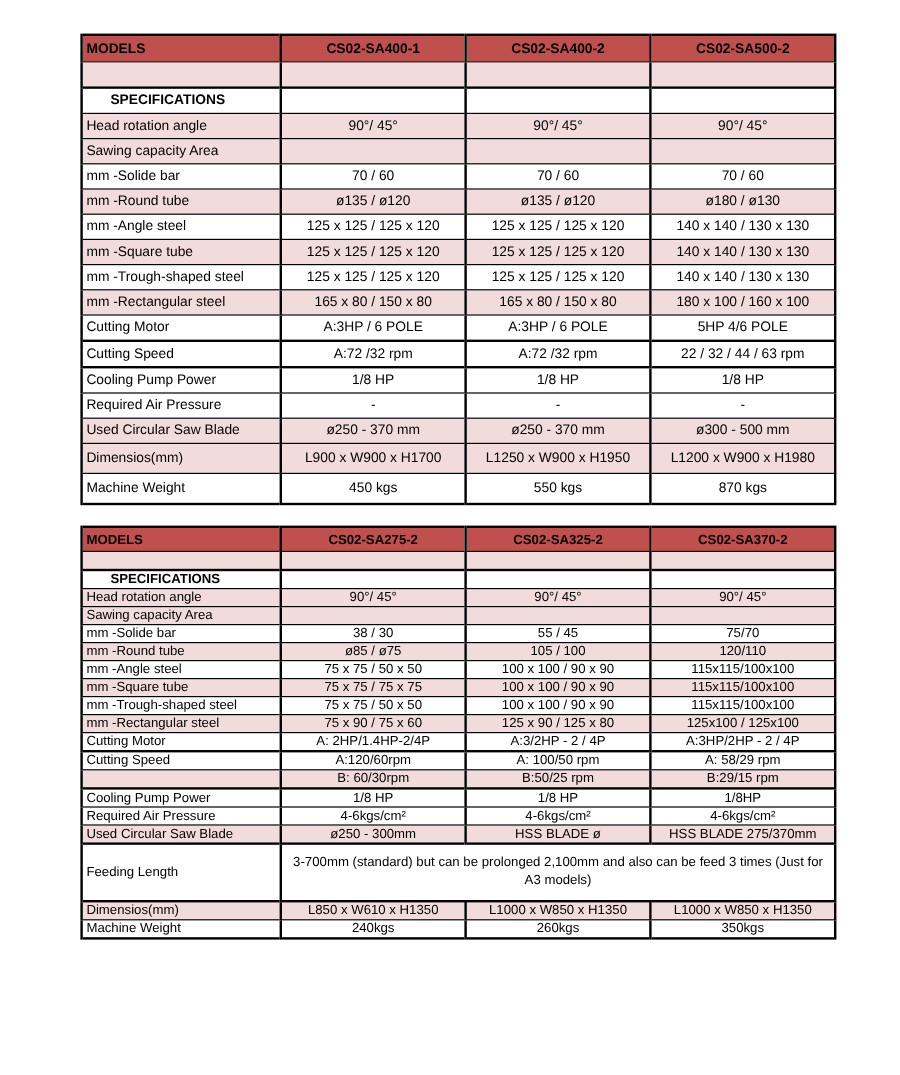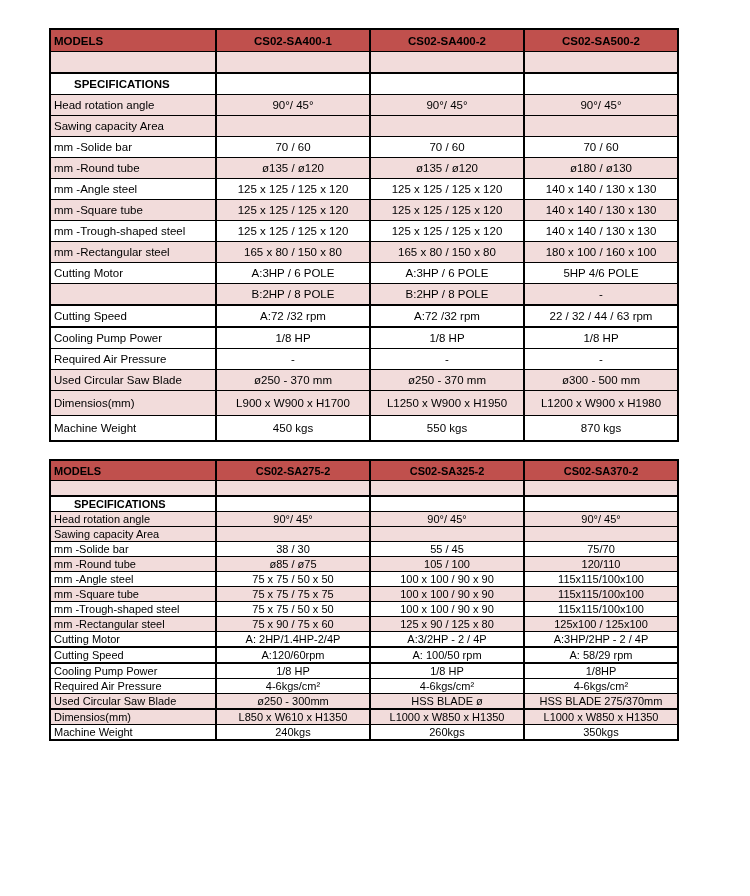--- a/index.html
+++ b/index.html
@@ -7,21 +7,21 @@
     padding: 0;
     background: #ffffff;
     width: 750px;
     height: 896px;
     font-family: "Liberation Sans", sans-serif;
     color: #000;
     position: relative;
   }
   .sheet {
     position: absolute;
-    left: 49px;
+    left: 67px;
     top: 28px;
     width: 676px;
   }
   table.spec-table {
     border-collapse: collapse;
     table-layout: fixed;
     width: 628px;
     border: 2px solid var(--border, #000);
   }
   table.spec-table + table.spec-table {
@@ -142,26 +142,20 @@
           <td class="val">165 x 80 / 150 x 80</td>
           <td class="val">165 x 80 / 150 x 80</td>
           <td class="val">180 x 100 / 160 x 100</td>
         </tr>
         <tr class="white">
           <td class="label">Cutting Motor</td>
           <td class="val">A:3HP / 6 POLE</td>
           <td class="val">A:3HP / 6 POLE</td>
           <td class="val">5HP 4/6 POLE</td>
         </tr>
-        <tr class="pink">
-          <td class="label"></td>
-          <td class="val">B:2HP / 8 POLE</td>
-          <td class="val">B:2HP / 8 POLE</td>
-          <td class="val">-</td>
-        </tr>
         <tr class="white thick-top">
           <td class="label">Cutting Speed</td>
           <td class="val">A:72 /32 rpm</td>
           <td class="val">A:72 /32 rpm</td>
           <td class="val">22 / 32 / 44 / 63 rpm</td>
         </tr>
         <tr class="white thick-top">
           <td class="label">Cooling Pump Power</td>
           <td class="val">1/8 HP</td>
           <td class="val">1/8 HP</td>
@@ -273,37 +267,47 @@
           <td class="val">A: 2HP/1.4HP-2/4P</td>
           <td class="val">A:3/2HP - 2 / 4P</td>
           <td class="val">A:3HP/2HP - 2 / 4P</td>
         </tr>
         <tr class="white thick-top">
           <td class="label">Cutting Speed</td>
           <td class="val">A:120/60rpm</td>
           <td class="val">A: 100/50 rpm</td>
           <td class="val">A: 58/29 rpm</td>
         </tr>
+        <tr class="pink">
+          <td class="label"></td>
+          <td class="val">B: 60/30rpm</td>
+          <td class="val">B:50/25 rpm</td>
+          <td class="val">B:29/15 rpm</td>
+        </tr>
         <tr class="white thick-top">
           <td class="label">Cooling Pump Power</td>
           <td class="val">1/8 HP</td>
           <td class="val">1/8 HP</td>
           <td class="val">1/8HP</td>
         </tr>
         <tr class="white">
           <td class="label">Required Air Pressure</td>
           <td class="val">4-6kgs/cm²</td>
           <td class="val">4-6kgs/cm²</td>
           <td class="val">4-6kgs/cm²</td>
         </tr>
         <tr class="pink">
           <td class="label">Used Circular Saw Blade</td>
           <td class="val">ø250 - 300mm</td>
           <td class="val">HSS BLADE ø</td>
           <td class="val">HSS BLADE 275/370mm</td>
+        </tr>
+        <tr class="white thick-top row-merged">
+          <td class="label">Feeding Length</td>
+          <td class="val" colspan="3">3-700mm (standard) but can be prolonged 2,100mm and also can be feed 3 times (Just for A3 models)</td>
         </tr>
         <tr class="pink thick-top">
           <td class="label">Dimensios(mm)</td>
           <td class="val">L850 x W610 x H1350</td>
           <td class="val">L1000 x W850 x H1350</td>
           <td class="val">L1000 x W850 x H1350</td>
         </tr>
         <tr class="white">
           <td class="label">Machine Weight</td>
           <td class="val">240kgs</td>

